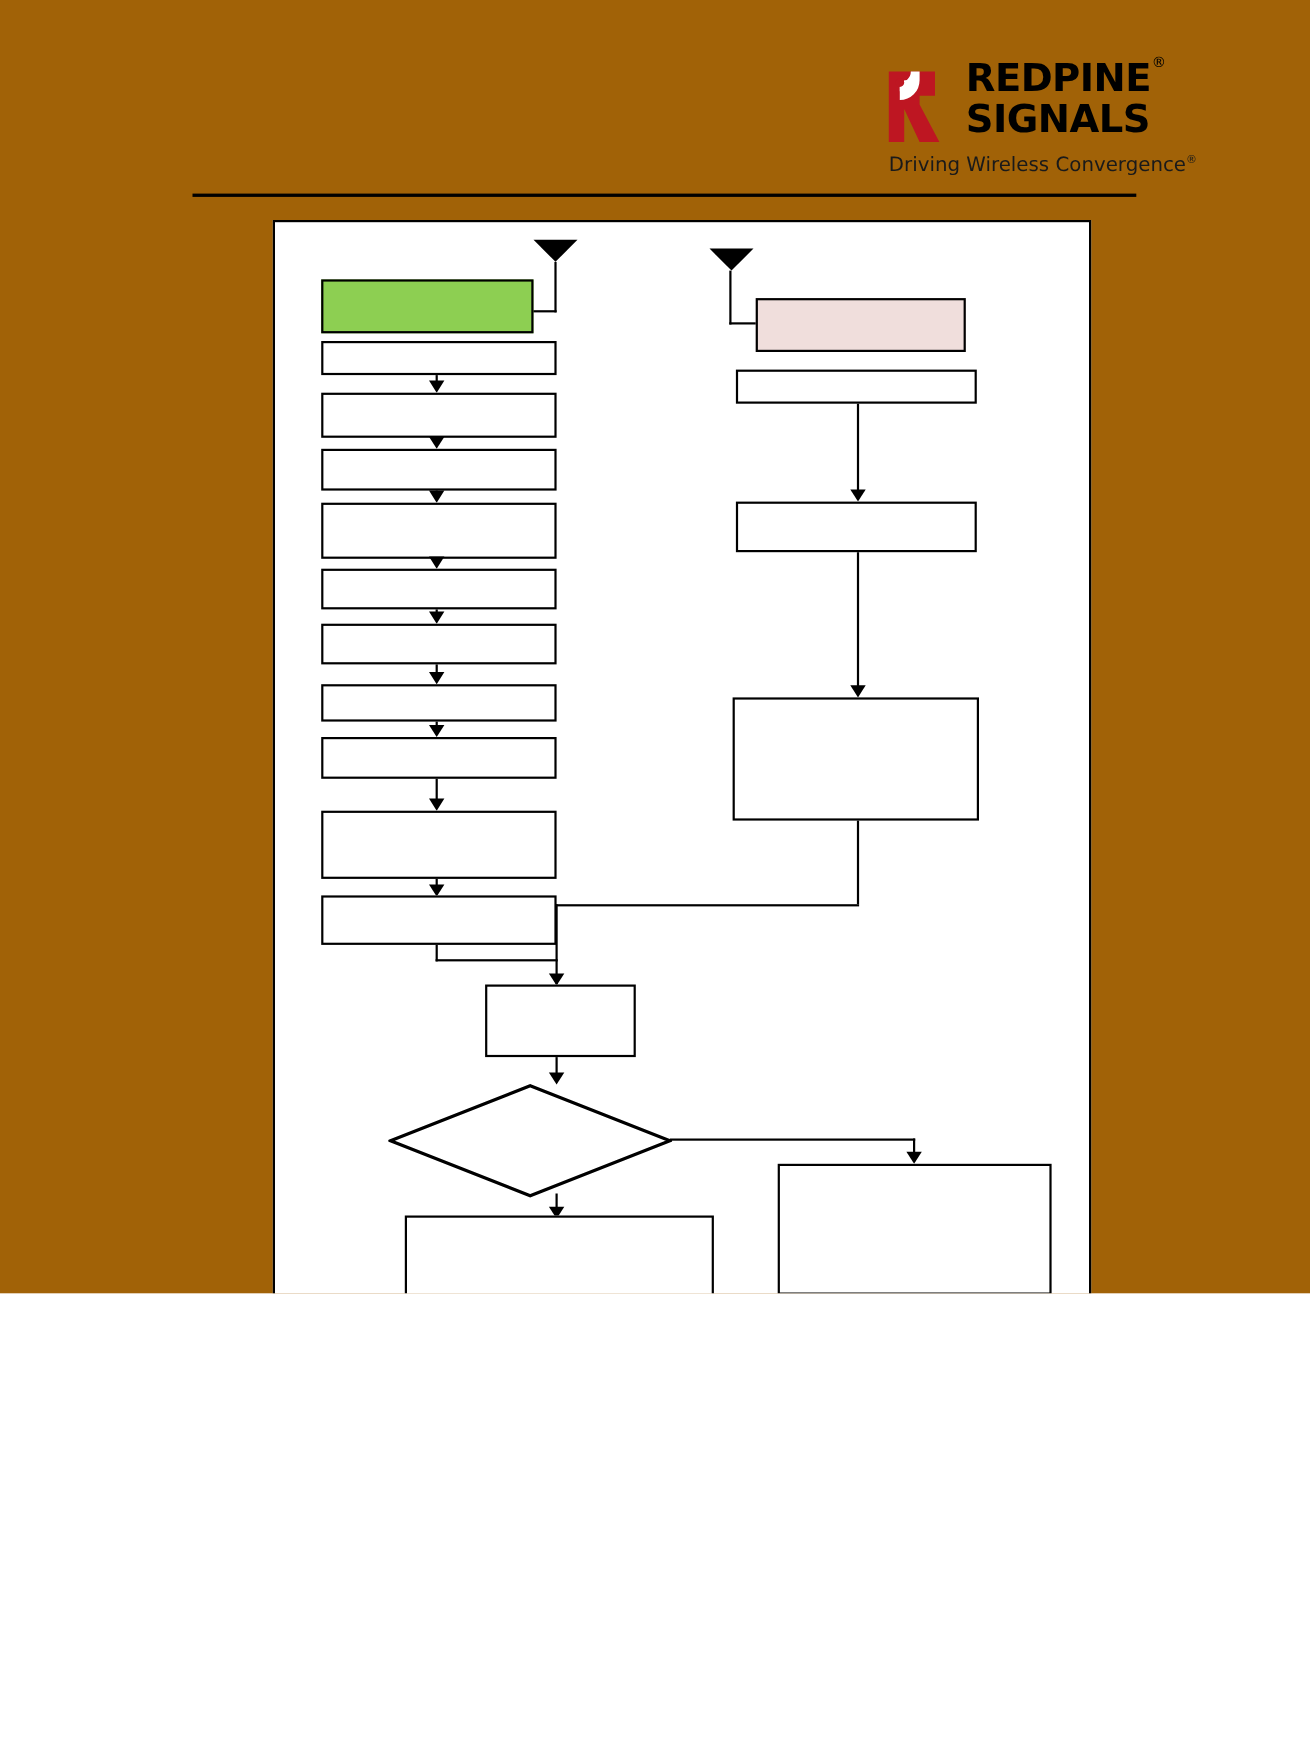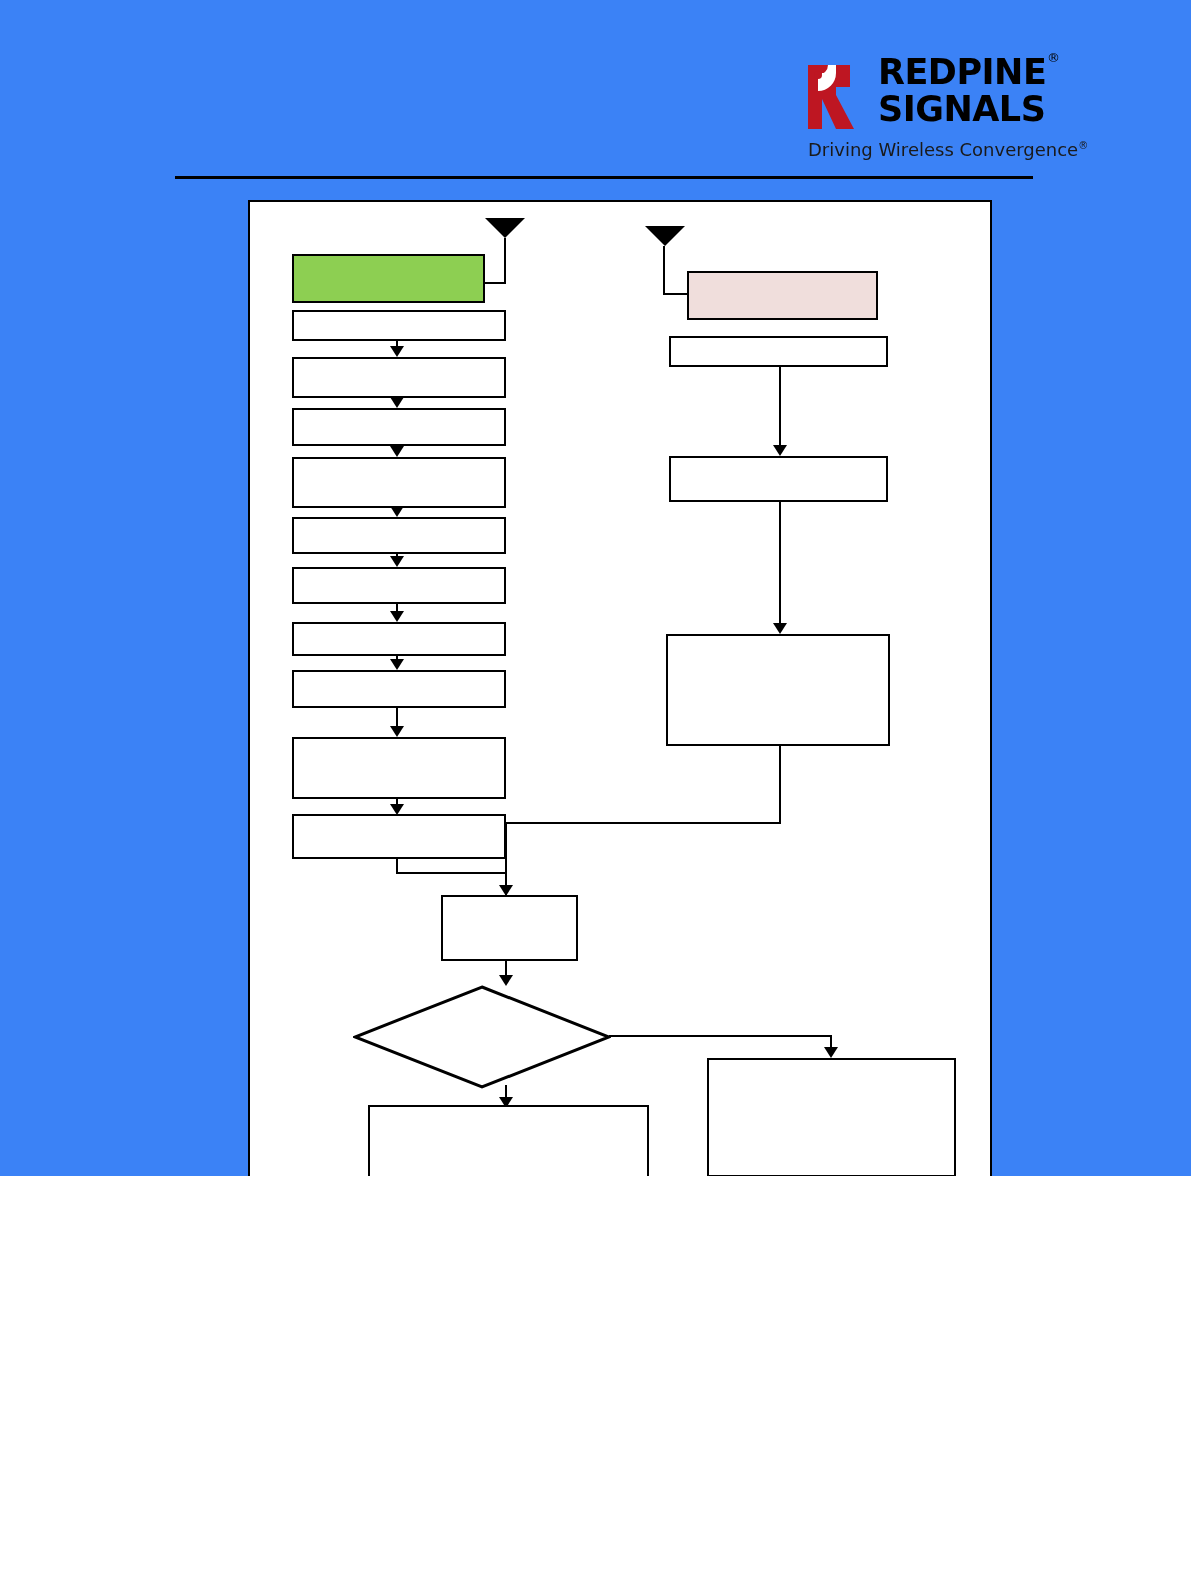--- a/index.html
+++ b/index.html
@@ -9,21 +9,21 @@
     background: #ffffff;
   }
   body {
     font-family: "Liberation Sans", sans-serif;
     color: #000000;
   }
   #page {
     position: relative;
     width: 1191px;
     height: 1176px;
-    background: #3b82f6;
+    background: #a16207;
     overflow: hidden;
   }
 
   
   #logo-block {
     position: absolute;
     left: 806px;
     top: 55px;
     width: 240px;
     height: 110px;

